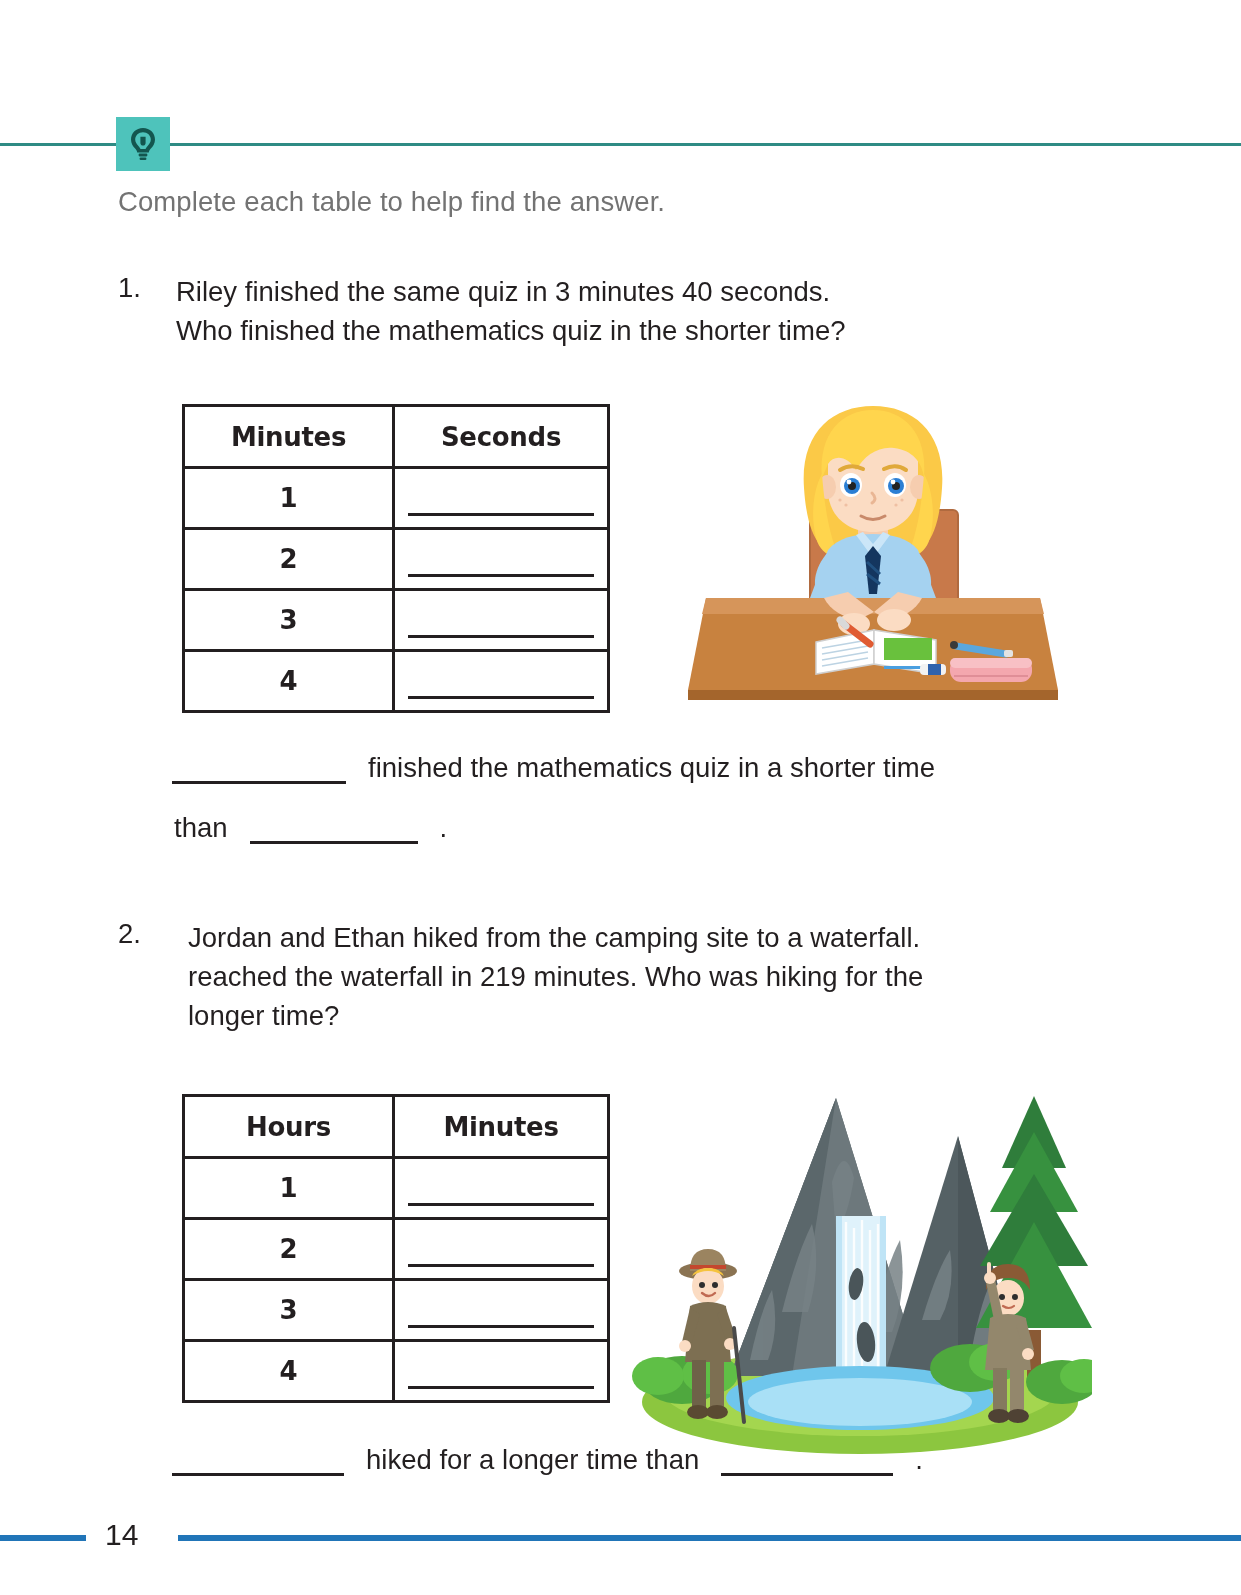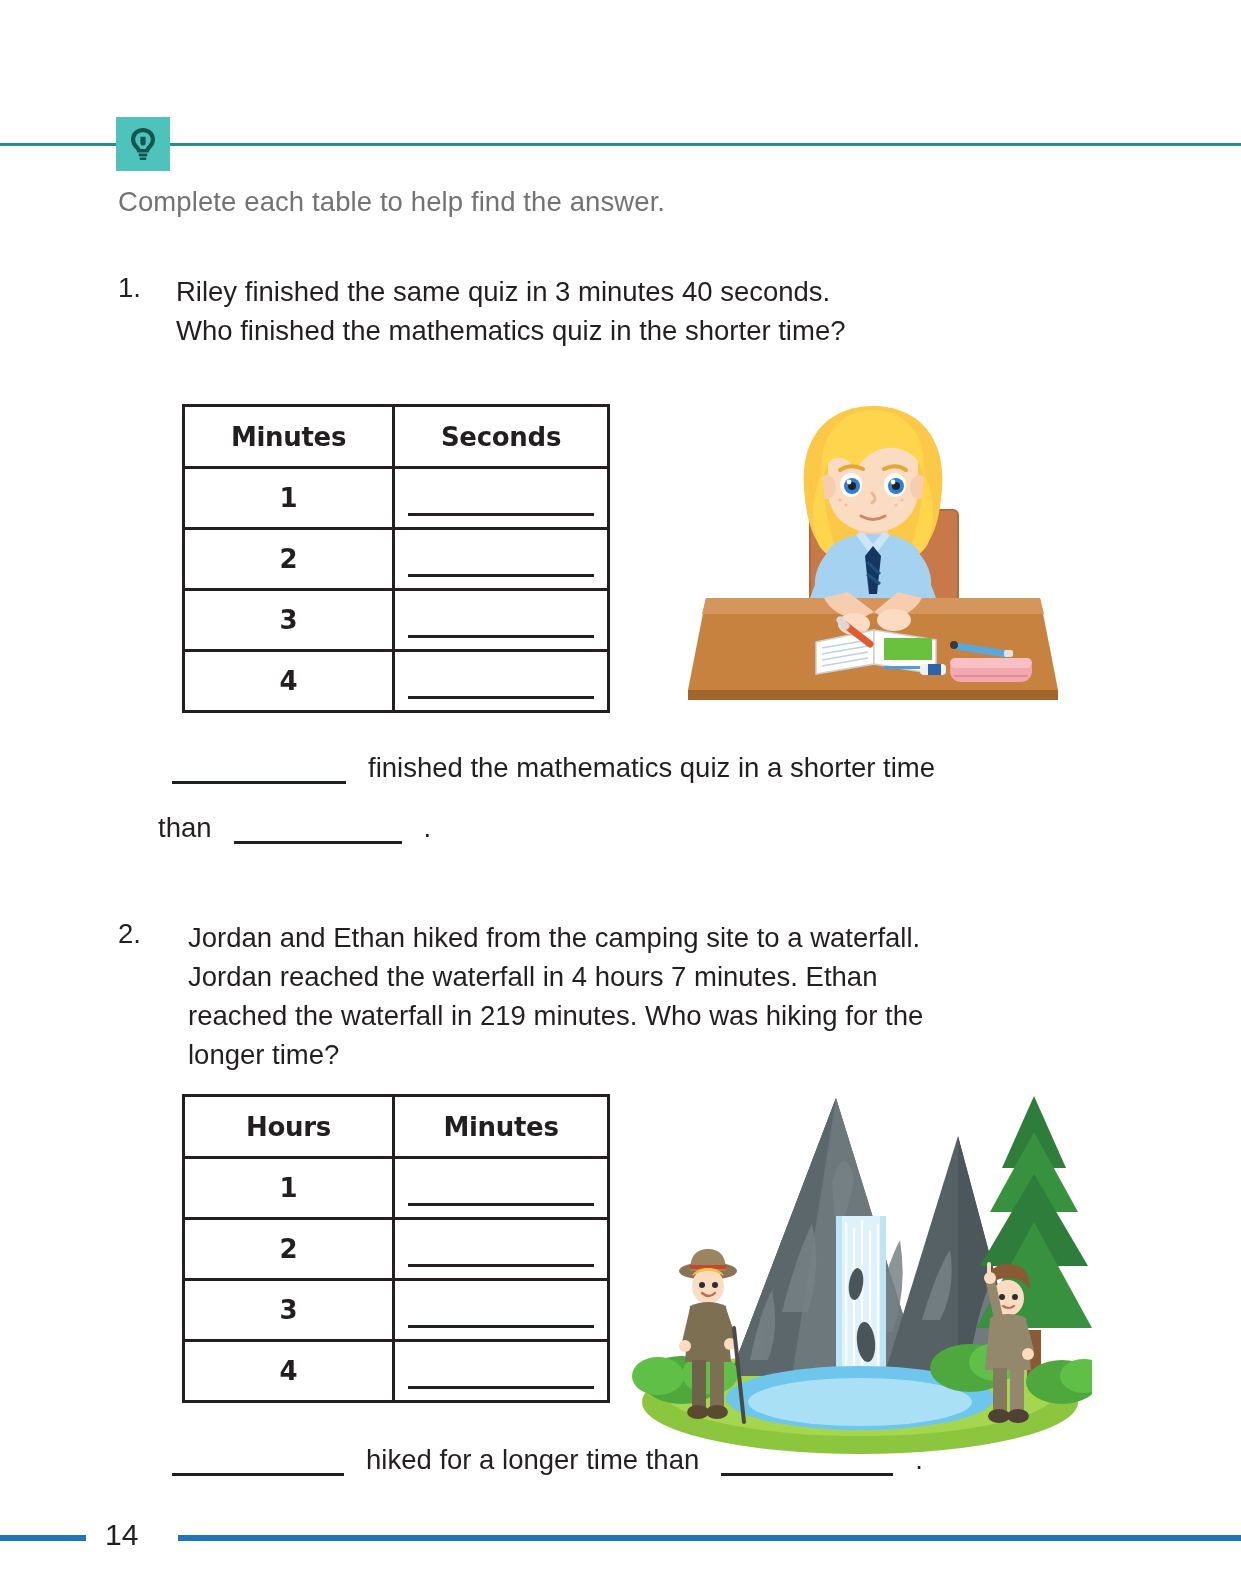--- a/index.html
+++ b/index.html
@@ -314,30 +314,29 @@
     <rect x="262" y="266" width="82" height="24" rx="11" fill="#f4a7ae"></rect>
     <rect x="262" y="266" width="82" height="10" rx="5" fill="#f8c0c5"></rect>
     <path d="M266 284 h74" stroke="#e08e97" stroke-width="2"></path>
   </svg>
 </div>
 
 <div class="ansline" style="left:172px; top:752px;">
   <span class="blank" style="width:174px;"></span>
   <span class="txt">finished the mathematics quiz in a shorter time</span>
 </div>
-<div class="ansline" style="left:156px; top:812px;">
+<div class="ansline" style="left:172px; top:812px;">
   <span class="txt">than</span>
   <span class="blank" style="width:168px;"></span>
   <span class="txt">.</span>
 </div>
 
 <div class="q-num" style="left:118px; top:918px;">2.</div>
 <div class="q-body" style="left:188px; top:918px;">
   <div>Jordan and Ethan hiked from the camping site to a waterfall.</div>
-  <div>Jordan reached the waterfall in 4 hours 7 minutes. Ethan</div>
   <div>reached the waterfall in 219 minutes. Who was hiking for the</div>
   <div>longer time?</div>
 </div>
 
 <table class="wtable" style="left:182px; top:1094px; width:425px;">
   <colgroup>
       <col style="width:210px">
       <col style="width:215px">
     </colgroup>
   <thead>

